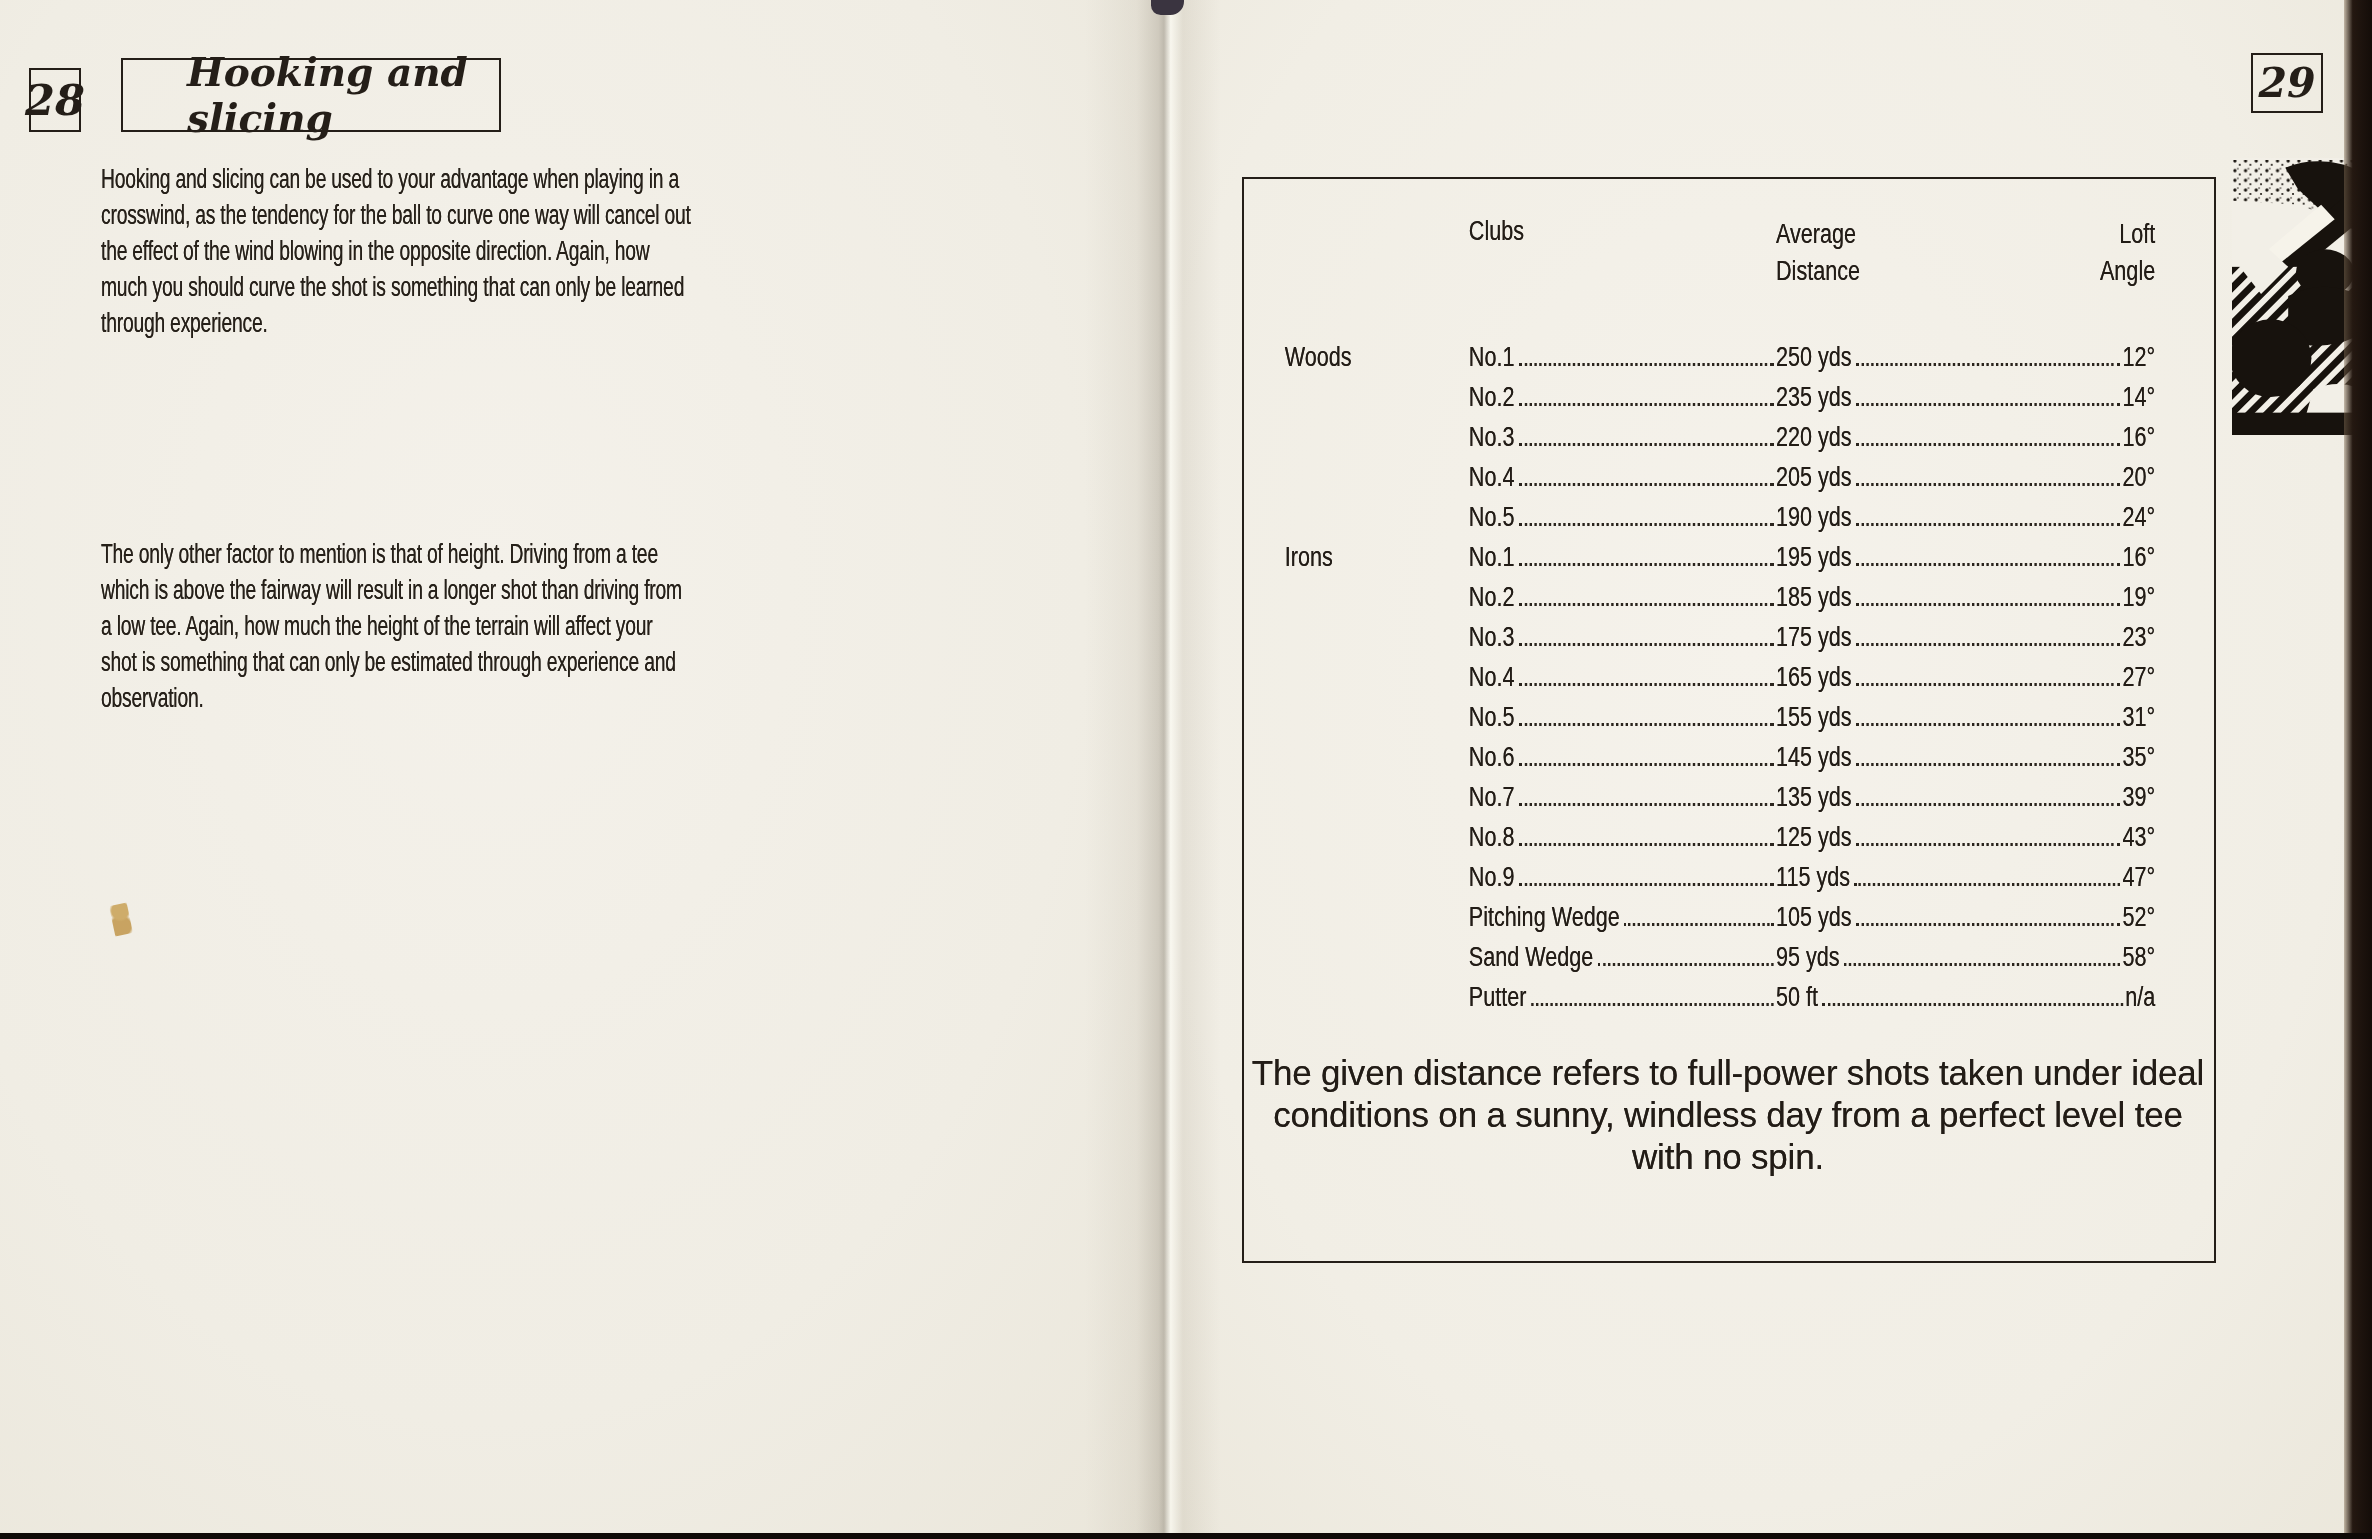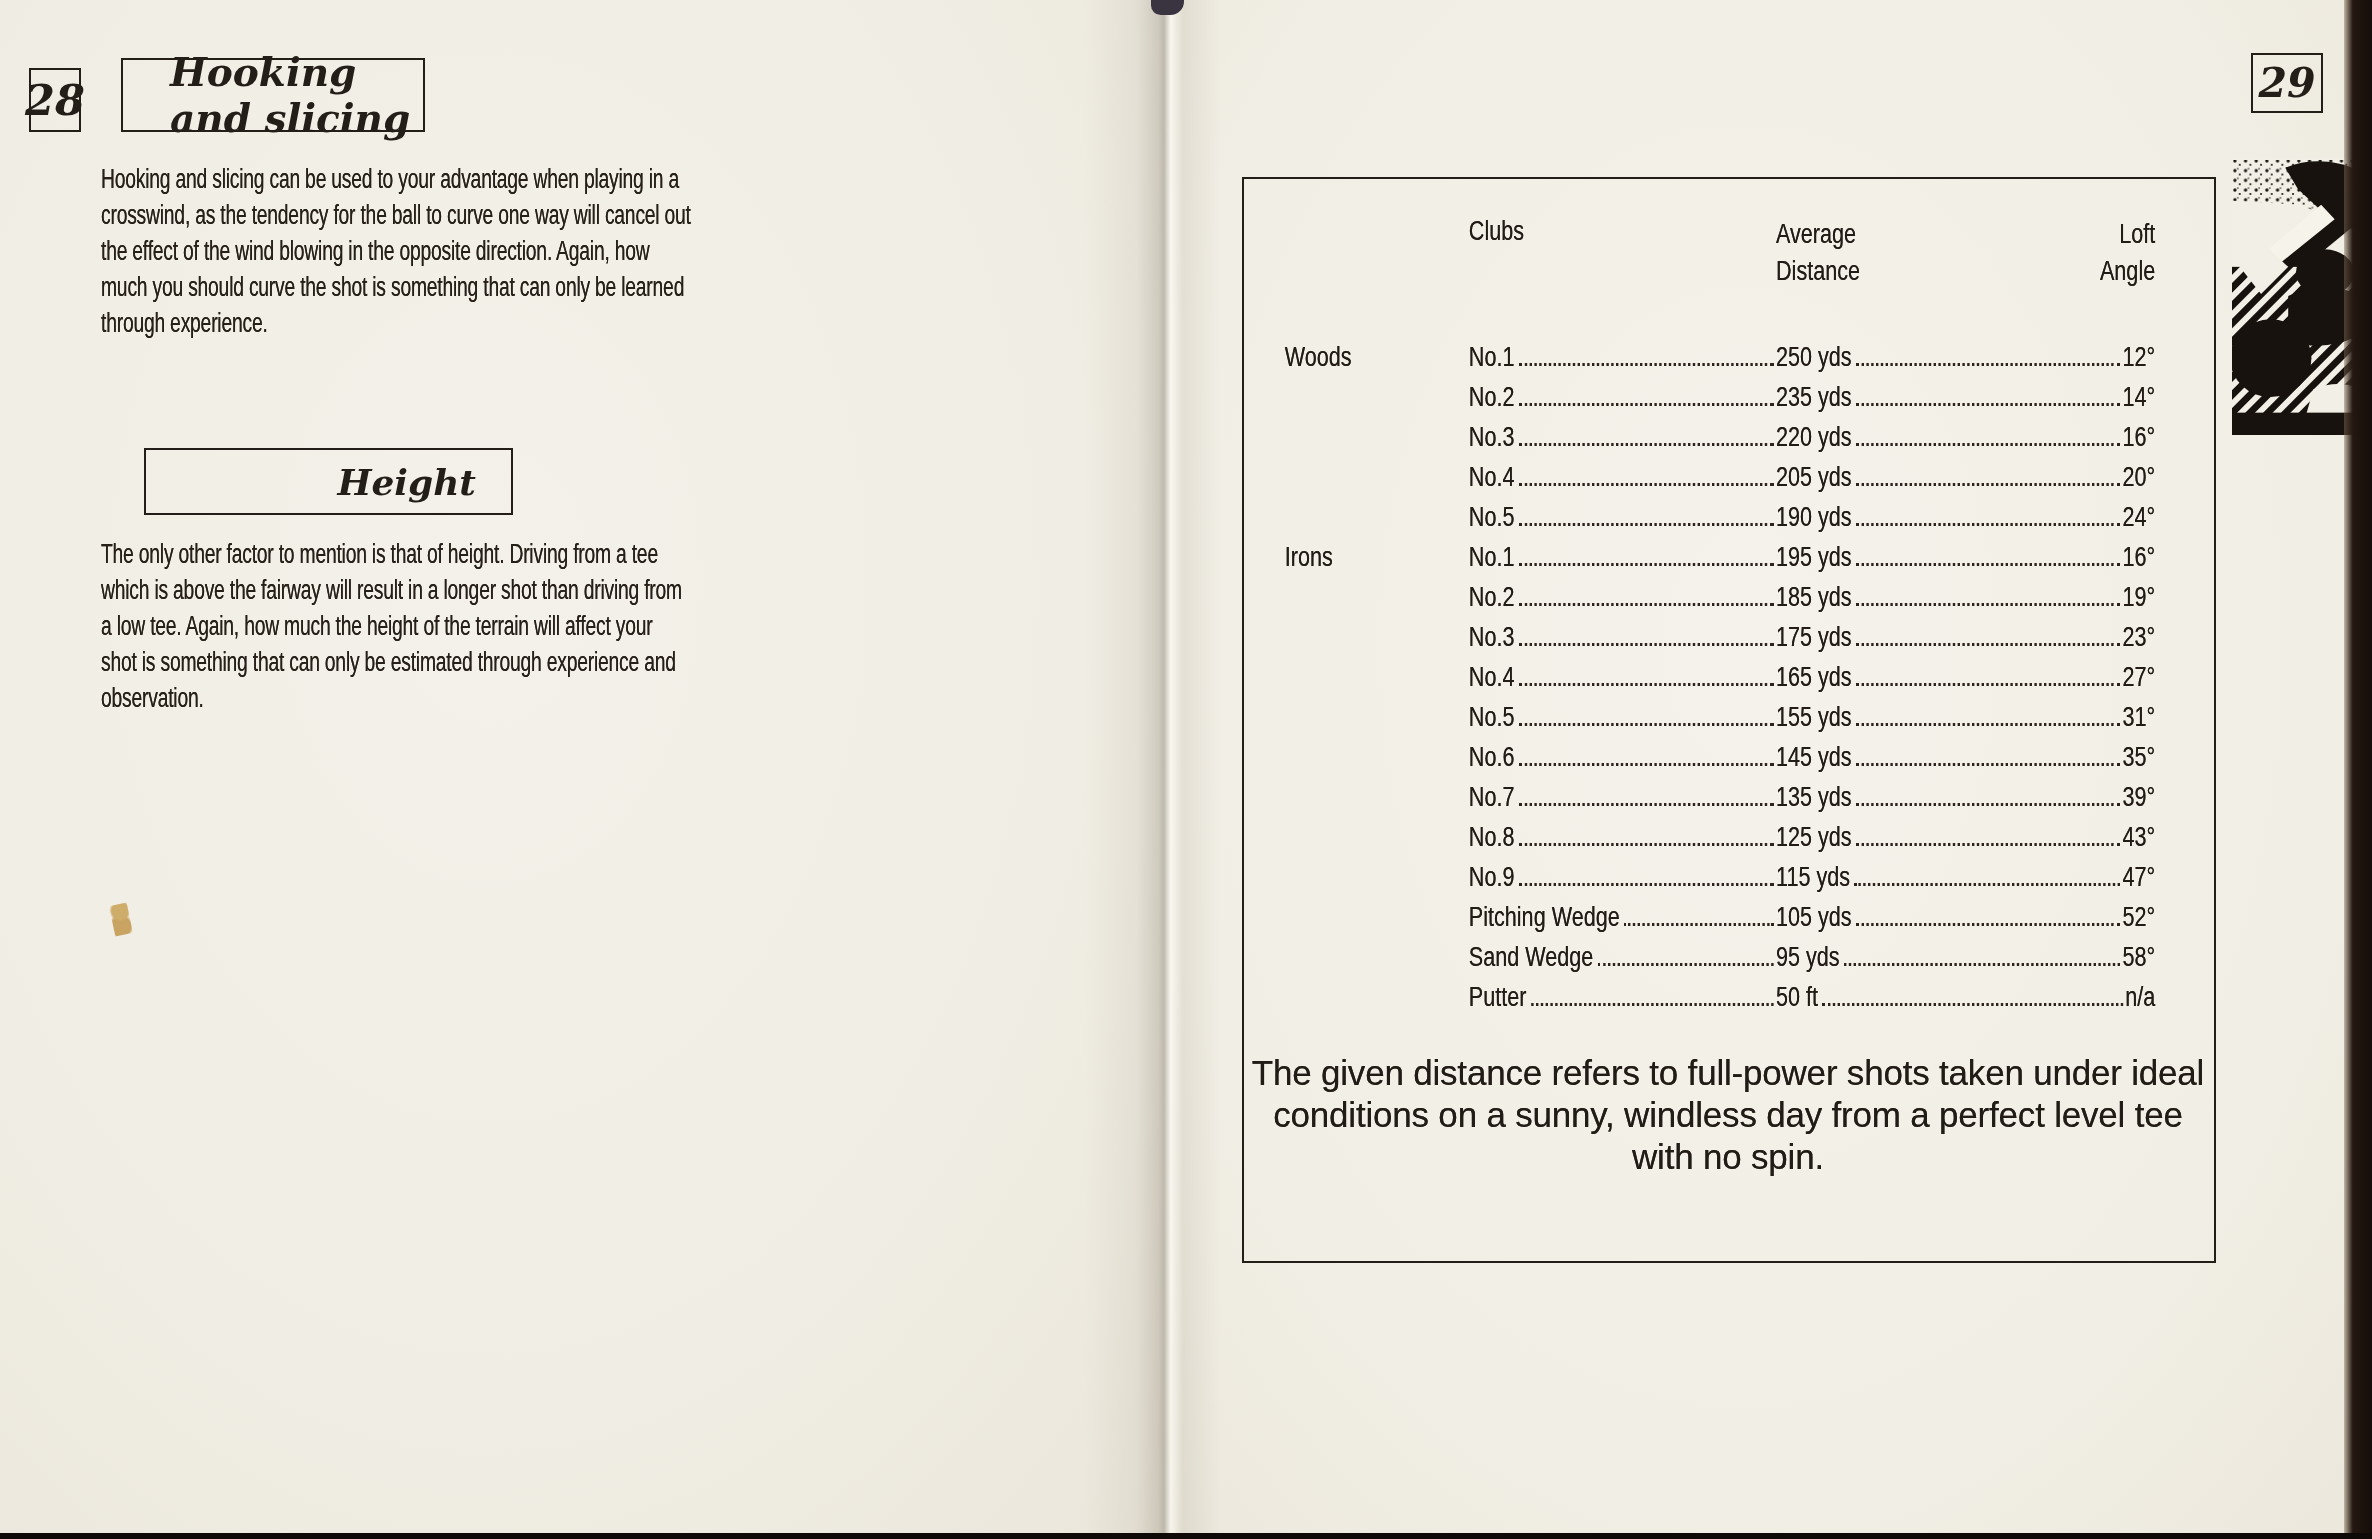--- a/index.html
+++ b/index.html
@@ -49,21 +49,21 @@
   }
 
   
   .pagenum-box, .title-box {
     position:absolute; border:2.9px solid #241e18; color:#241e18;
     font-family:"DejaVu Serif", serif; font-style:italic; font-weight:bold;
     display:flex; align-items:center; background:transparent;
   }
   .pn-left  { left:29px;  top:68px; width:52px;  height:64px; font-size:43px; justify-content:center; }
   .pn-right { left:2251px; top:53px; width:72px; height:60px; font-size:41px; justify-content:center; }
-  .tb1 { left:121px; top:58px;  width:304px; height:74px; font-size:39px; justify-content:flex-start; padding-left:47px; }
+  .tb1 { left:121px; top:58px;  width:380px; height:74px; font-size:39px; justify-content:flex-start; padding-left:64px; }
   .tb2 { left:144px; top:448px; width:369px; height:67px; font-size:36px; justify-content:flex-end; padding-right:35px; }
 
   
   .body-text {
     position:absolute; margin:0; color:#262019;
     font-size:27px; line-height:36px; letter-spacing:-0.3px;
     white-space:pre-line; width:980px;
     transform:scaleX(0.715); transform-origin:left top;
     text-shadow:0 0 0.6px rgba(38,32,25,0.85);
   }
@@ -128,23 +128,20 @@
 
   <div class="title-box tb1">
     <span>Hooking and slicing</span>
   </div>
   <p class="body-text p1">Hooking and slicing can be used to your advantage when playing in a
 crosswind, as the tendency for the ball to curve one way will cancel out
 the effect of the wind blowing in the opposite direction. Again, how
 much you should curve the shot is something that can only be learned
 through experience.</p>
 
-  <div class="title-box tb2">
-    <span>Height</span>
-  </div>
   <p class="body-text p2">The only other factor to mention is that of height. Driving from a tee
 which is above the fairway will result in a longer shot than driving from
 a low tee. Again, how much the height of the terrain will affect your
 shot is something that can only be estimated through experience and
 observation.</p>
 
   <div class="stain"></div>
 
   <div class="pagenum-box pn-right">
     <span>29</span>

